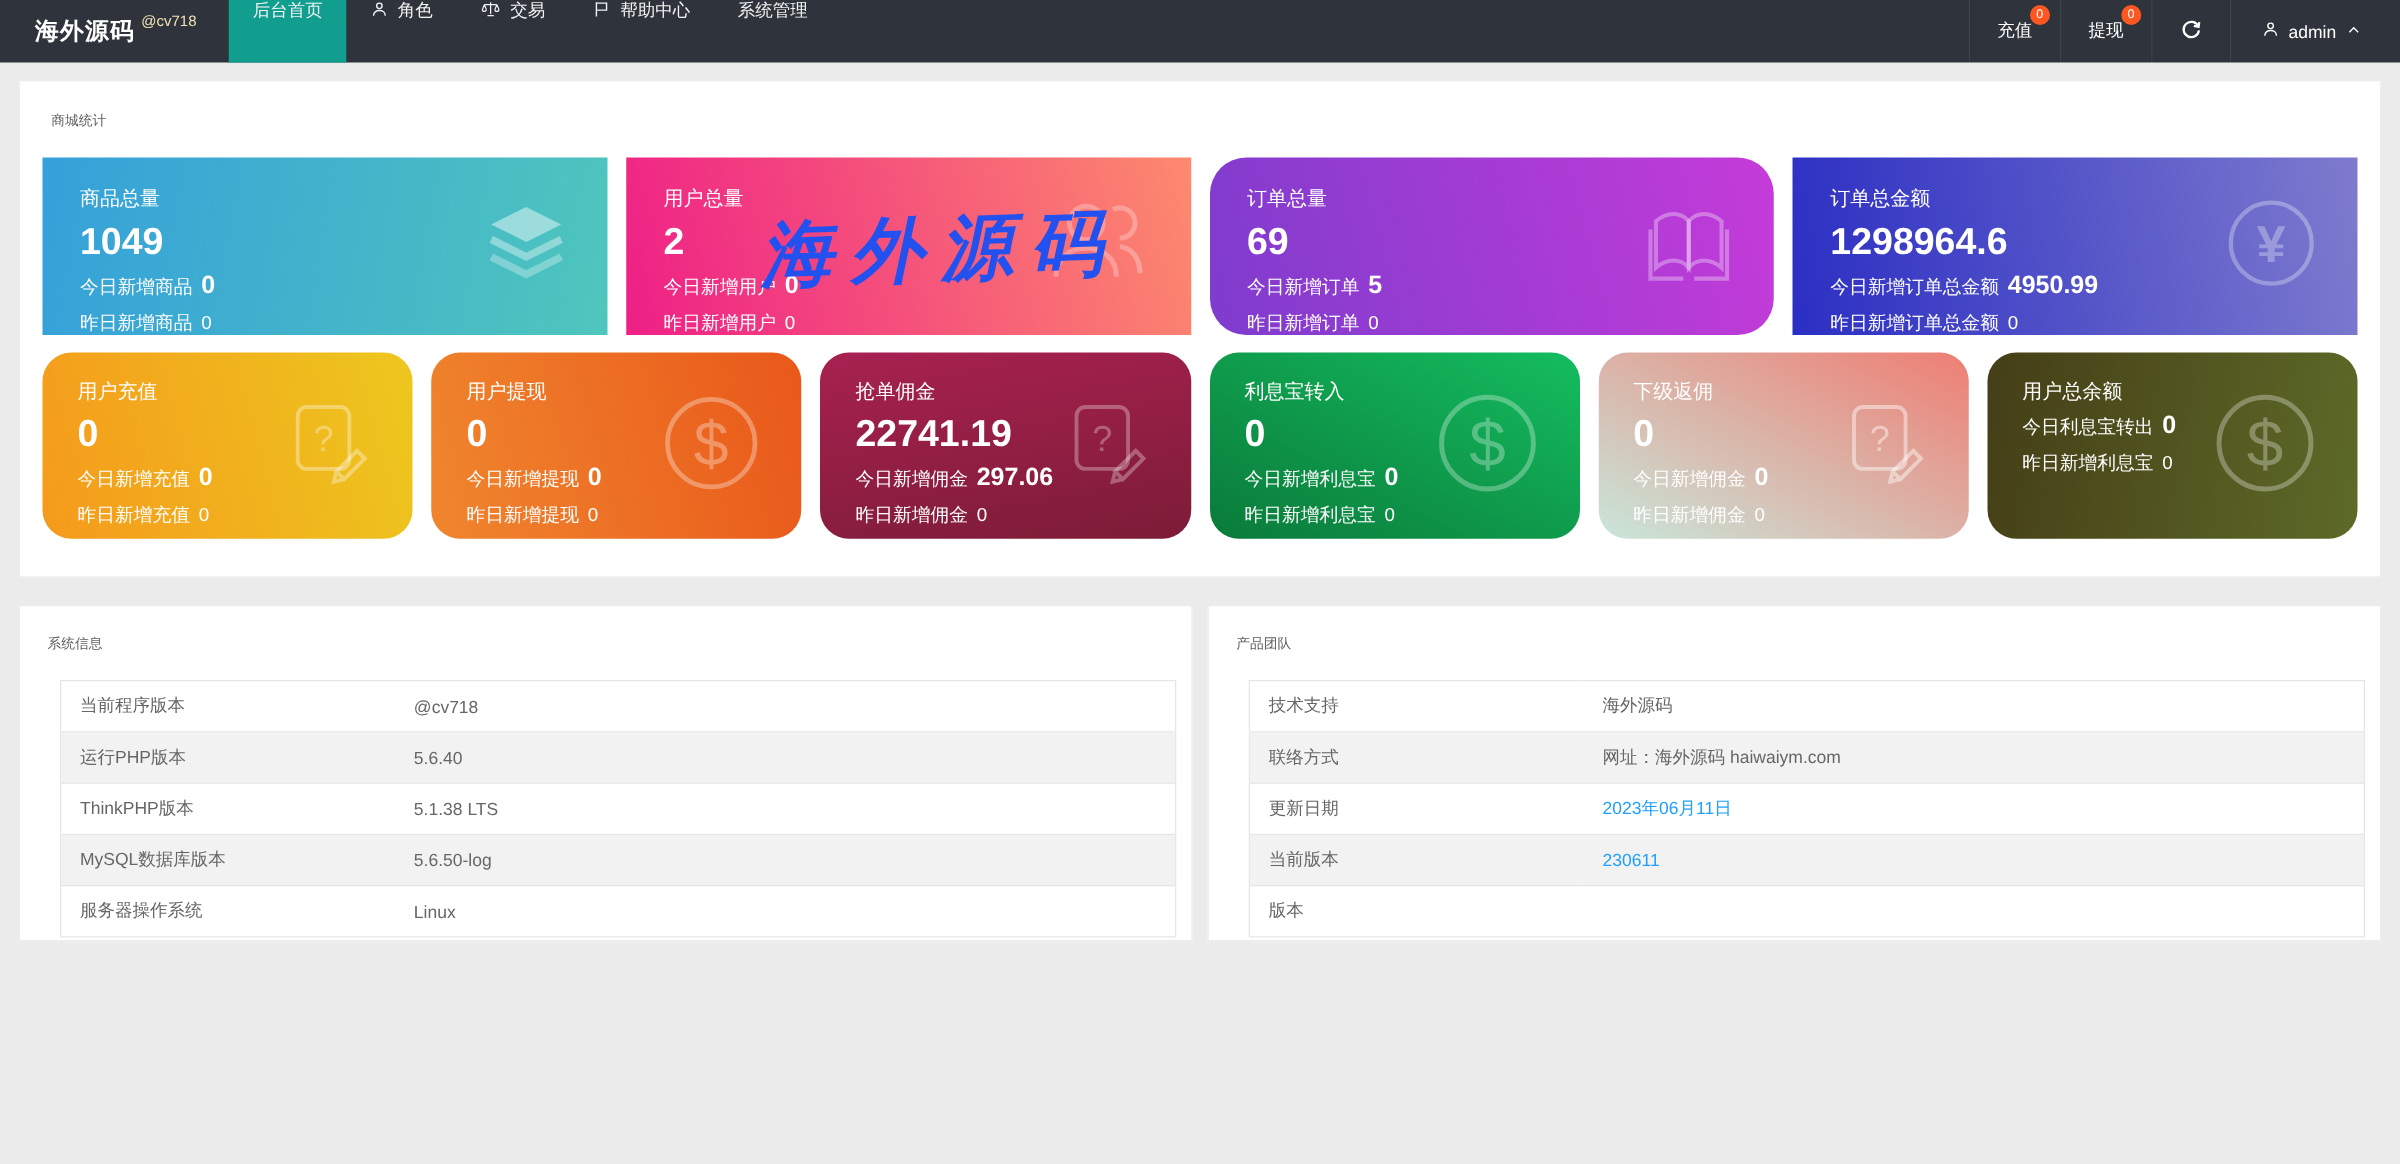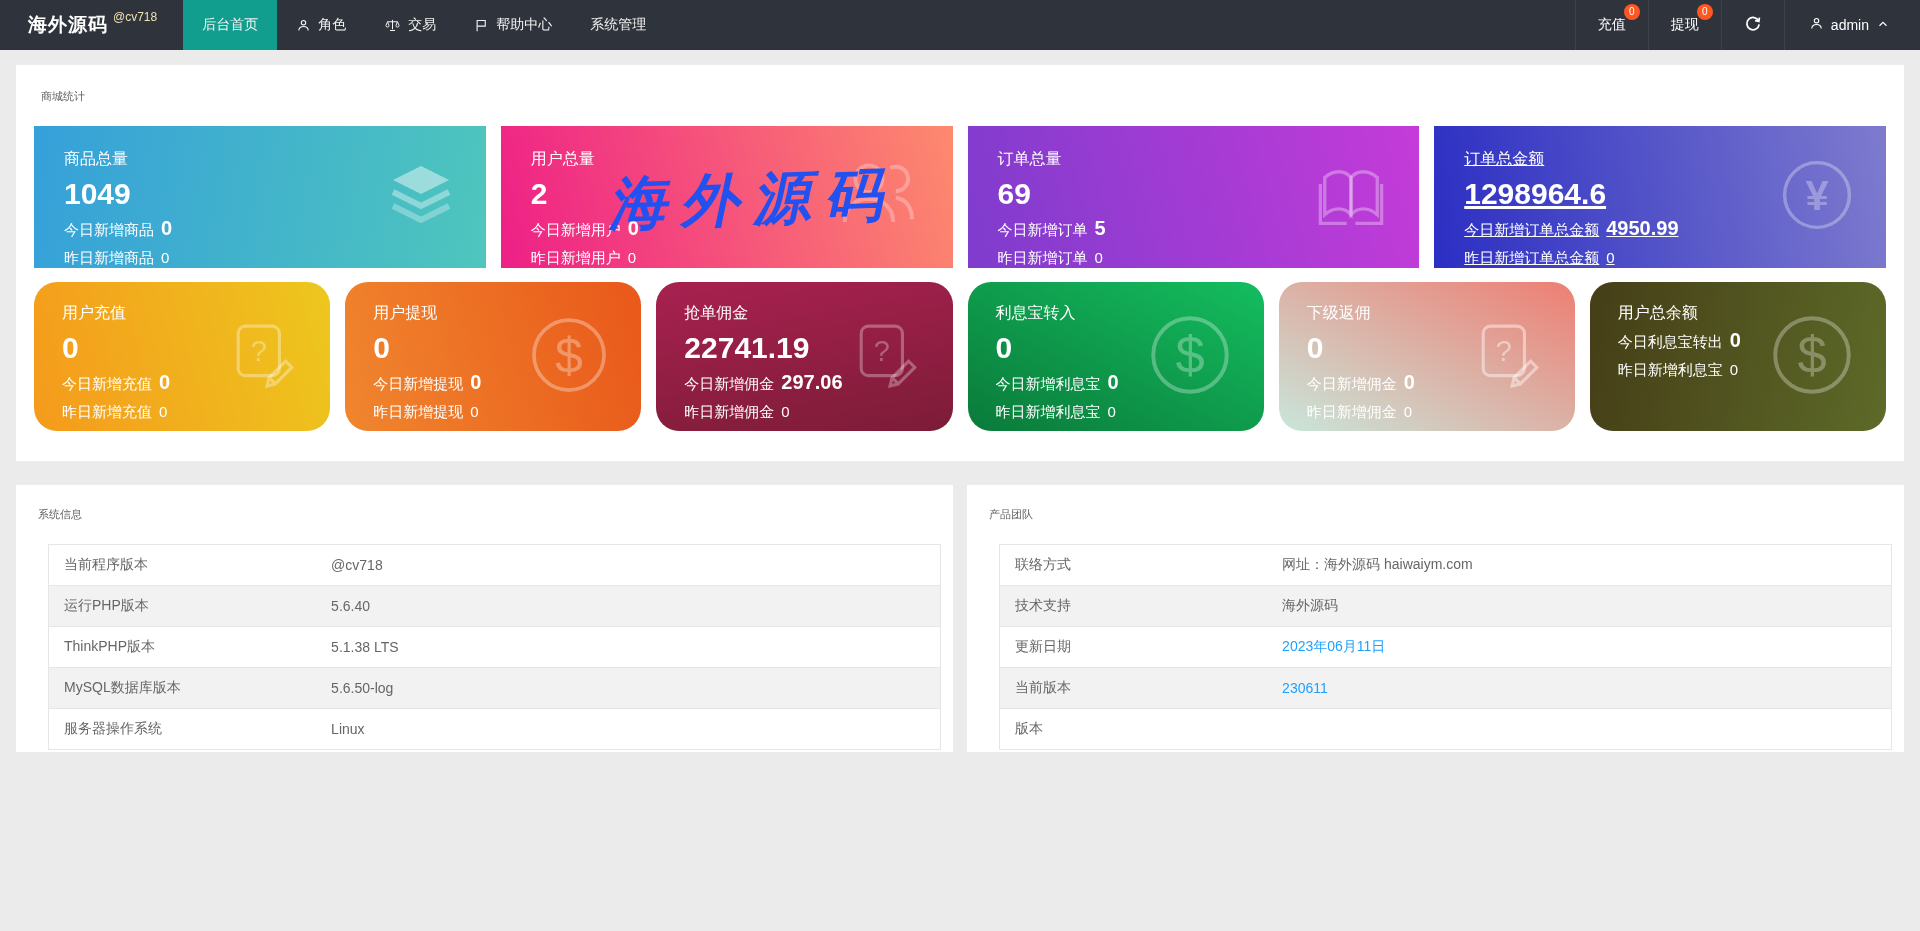--- a/index.html
+++ b/index.html
@@ -5,21 +5,21 @@
   * { margin:0; padding:0; box-sizing:border-box; }
   html,body { width:1920px; height:931px; background:#ebebeb;
     font-family:"Liberation Sans","DejaVu Sans",sans-serif; overflow:hidden; }
 
   
   .navbar { height:50px; background:#2f333b; display:flex; align-items:stretch; color:#fff; position:relative; }
   .logo { display:flex; align-items:center; padding:0 26px 0 28px; }
   .logo-text { font-size:19px; font-weight:bold; letter-spacing:1px; }
   .logo-badge { font-size:12px; color:#efe2b4; margin-left:5px; position:relative; top:-8px; }
   .menu { display:flex; align-items:stretch; }
-  .menu-item { display:flex; align-items:center; gap:7px; padding:0 19px; font-size:14px; color:#f2f2f2; cursor:pointer; }
+  .menu-item { display:flex; gap:7px; padding:0 19px; font-size:14px; color:#f2f2f2; cursor:pointer; }
   .menu-item.active { background:#119e8e; }
   .menu-item svg { display:block; }
   .nav-right { position:absolute; right:0; top:0; height:50px; display:flex; align-items:stretch; }
   .nav-action { display:flex; align-items:center; padding:0 22px; font-size:14px; position:relative; cursor:pointer;
     border-left:1px solid rgba(255,255,255,.07); }
   .badge { position:absolute; top:4px; right:8px; min-width:16px; height:16px; padding:0 4px; background:#ff5722;
     border-radius:9px; font-size:10px; line-height:16px; text-align:center; color:#fff; }
   .admin-box { display:flex; align-items:center; gap:7px; padding:0 30px 0 24px; font-size:14px; cursor:pointer;
     border-left:1px solid rgba(255,255,255,.07); }
 
@@ -37,22 +37,22 @@
   .card-value { font-size:30px; font-weight:bold; line-height:1.15; margin:7px 0 4px; }
   .card-value.small-val { font-size:21px; line-height:1.5; }
   .stat-line { font-size:15px; margin-top:5px; white-space:nowrap; }
   .stat-line b { font-size:20px; margin-left:7px; }
   .stat-line.dim { margin-top:9px; }
   .stat-line.dim .plain { font-size:15px; font-weight:normal; margin-left:7px; }
   .card-icon { position:absolute; right:32px; top:50%; transform:translateY(-50%); }
 
   .g-products  { background:linear-gradient(100deg,#35a0da,#4fc6bd); }
   .g-users     { background:linear-gradient(75deg,#ee1f87,#fd8a6e); }
-  .g-orders    { background:linear-gradient(75deg,#7e3ccd,#c53bd9); }
-  .g-amount    { background:linear-gradient(80deg,#2b2ec3,#7e7bce);text-decoration:underline; }
+  .g-orders    { background:linear-gradient(75deg,#7e3ccd,#c53bd9);border-radius:29px; }
+  .g-amount    { background:linear-gradient(80deg,#2b2ec3,#7e7bce); }
   .g-recharge  { background:linear-gradient(75deg,#f59a1c,#edc71e); }
   .g-withdraw  { background:linear-gradient(75deg,#f0862e,#e9581a); }
   .g-commission{ background:linear-gradient(170deg,#a82150,#7c1c37); }
   .g-interest  { background:linear-gradient(to bottom left,#14bd5f,#0a7a3a); }
   .g-rebate    { background:linear-gradient(to top right,#c9e6da,#ee7e73); }
   .g-balance   { background:linear-gradient(100deg,#453e17,#5d6a28); }
 
   .watermark { position:absolute; left:592px; top:96px; font-size:58px; font-weight:bold; font-style:italic;
     color:#2351f0; letter-spacing:14px; transform:rotate(-2deg); z-index:6; white-space:nowrap;
     font-family:"DejaVu Serif",serif; pointer-events:none; }
@@ -325,26 +325,26 @@
         </tr>
       </tbody>
     </table>
   </section>
 
   <section class="panel info-panel">
     <div class="panel-title" style="margin-left:0;">产品团队</div>
     <table class="info-table">
       <tbody>
         <tr>
+          <td class="k">技术支持</td>
+          <td>海外源码</td>
+        </tr>
+        <tr>
           <td class="k">联络方式</td>
           <td>网址：海外源码 haiwaiym.com</td>
-        </tr>
-        <tr>
-          <td class="k">技术支持</td>
-          <td>海外源码</td>
         </tr>
         <tr>
           <td class="k">更新日期</td>
           <td><a class="link">2023年06月11日</a></td>
         </tr>
         <tr>
           <td class="k">当前版本</td>
           <td><a class="link">230611</a></td>
         </tr>
         <tr>

